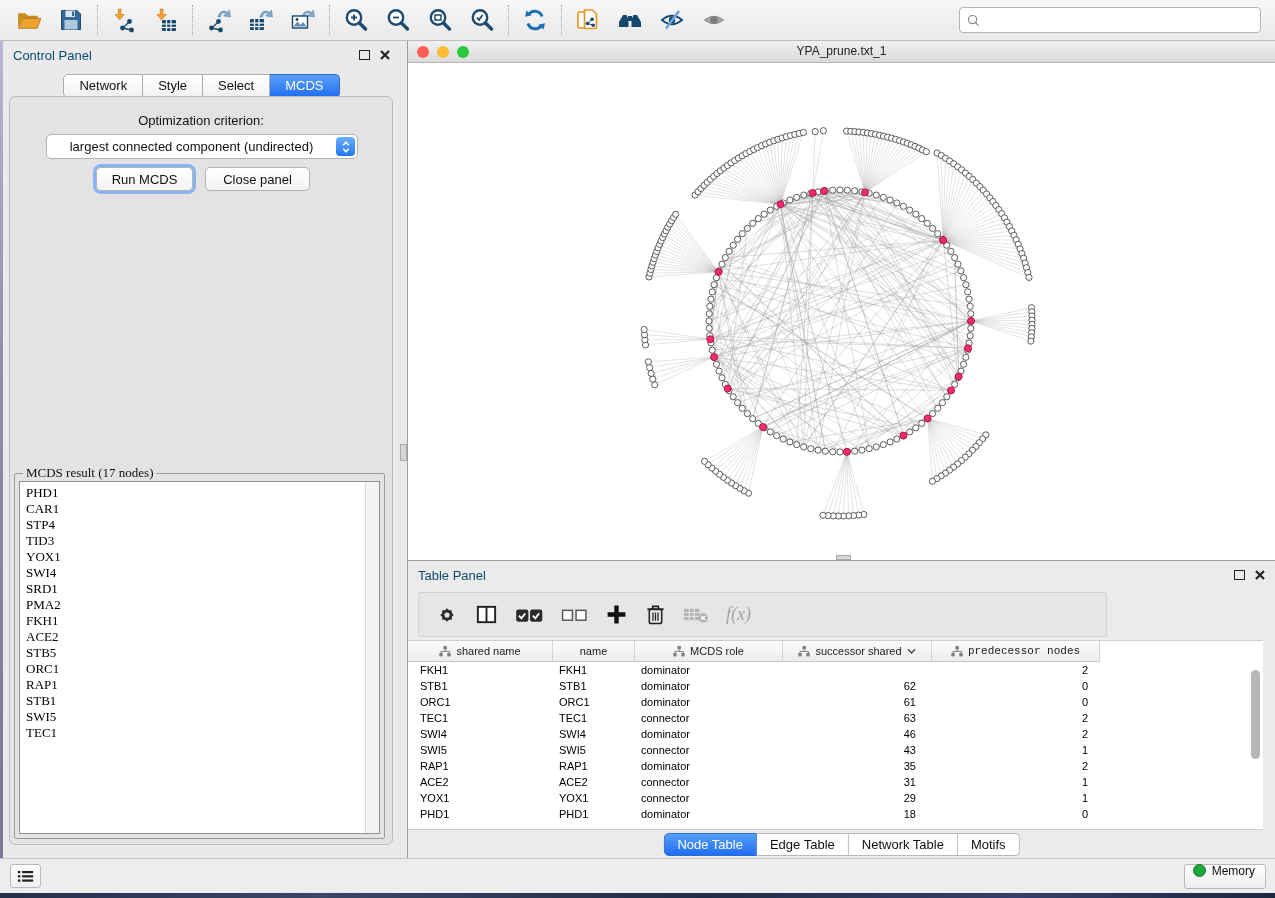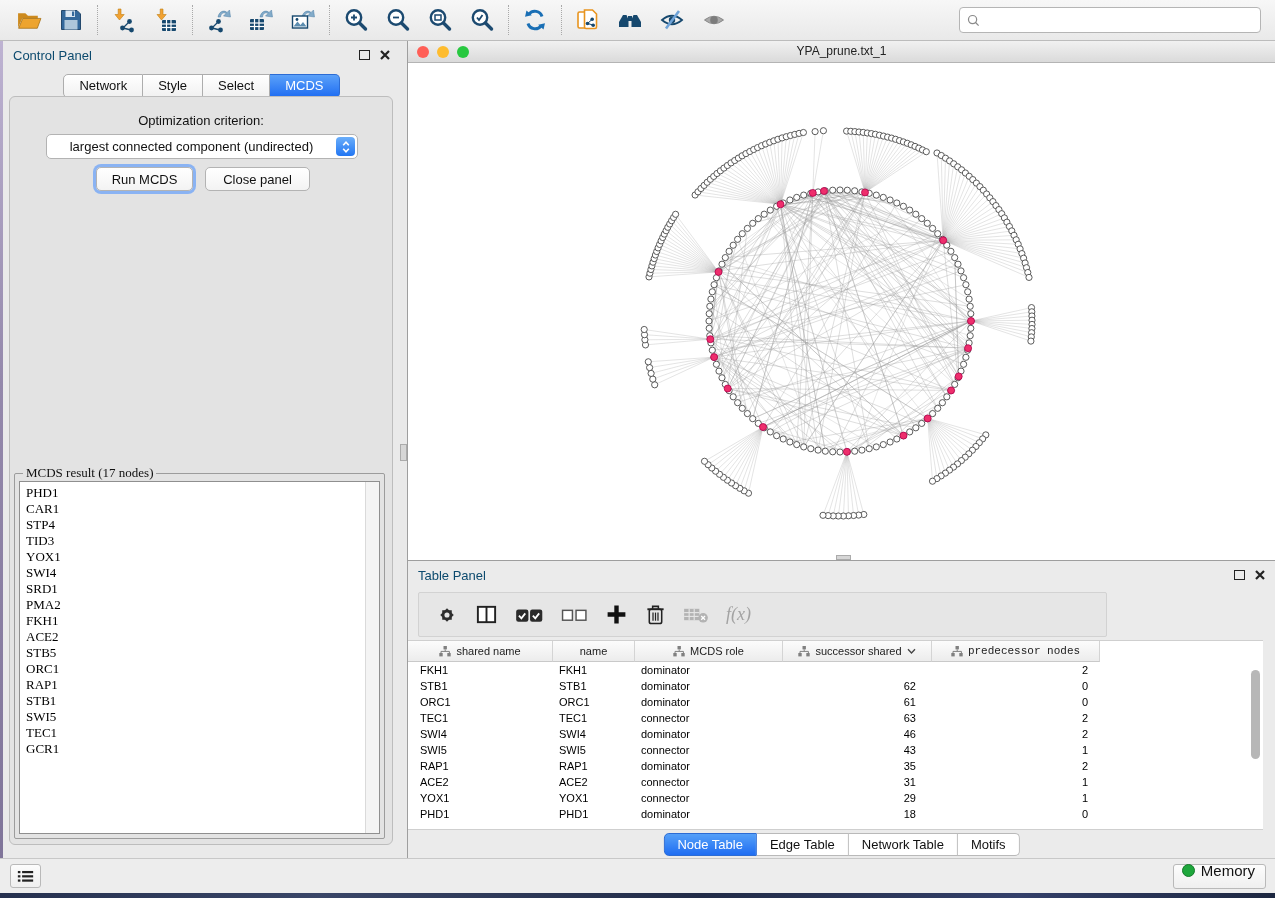--- a/index.html
+++ b/index.html
@@ -104,21 +104,21 @@
   .tp-tab.active{background:linear-gradient(#55a0f8,#1f6df2);color:#fff;border-color:#2c6cd4;}
 
   
   #status-bar{position:absolute;left:0;top:858px;width:1275px;height:35px;box-sizing:border-box;
     background:#ededed;border-top:1px solid #c8c8c8;}
   #list-btn{position:absolute;left:10px;top:5px;width:31px;height:24px;
     background:linear-gradient(#fcfcfc,#efefef);border:1px solid #b9b9b9;border-radius:3px;
     display:flex;align-items:center;justify-content:center;}
   #memory-btn{position:absolute;right:9px;top:5px;height:25px;padding:0 10px 12px 8px;
     display:flex;align-items:center;gap:6px;background:linear-gradient(#fdfdfd,#efefef);
-    border:1px solid #b9b9b9;border-radius:3px;font-size:15px;color:#111;font-family:inherit;}
+    border:1px solid #b9b9b9;border-radius:3px;font-size:12px;color:#111;font-family:inherit;}
   .mem-dot{width:11px;height:11px;border-radius:50%;background:#1ea73c;border:1px solid #157a2b;}
 </style>
 </head>
 <body>
 
 <div id="app">
 
   <div id="toolbar">
     <button class="tbtn">
       <svg viewBox="0 0 26 26" width="27" height="27">
@@ -329,21 +329,20 @@
               <li>SRD1</li>
               <li>PMA2</li>
               <li>FKH1</li>
               <li>ACE2</li>
               <li>STB5</li>
               <li>ORC1</li>
               <li>RAP1</li>
               <li>STB1</li>
               <li>SWI5</li>
               <li>TEC1</li>
-              <li>GCR1</li>
             </ul>
           <div class="list-scroll"></div>
         </div>
       </fieldset>
     </div>
   </section>
 
   <div id="v-splitter">
     <span class="grip-v"></span>
   </div>

